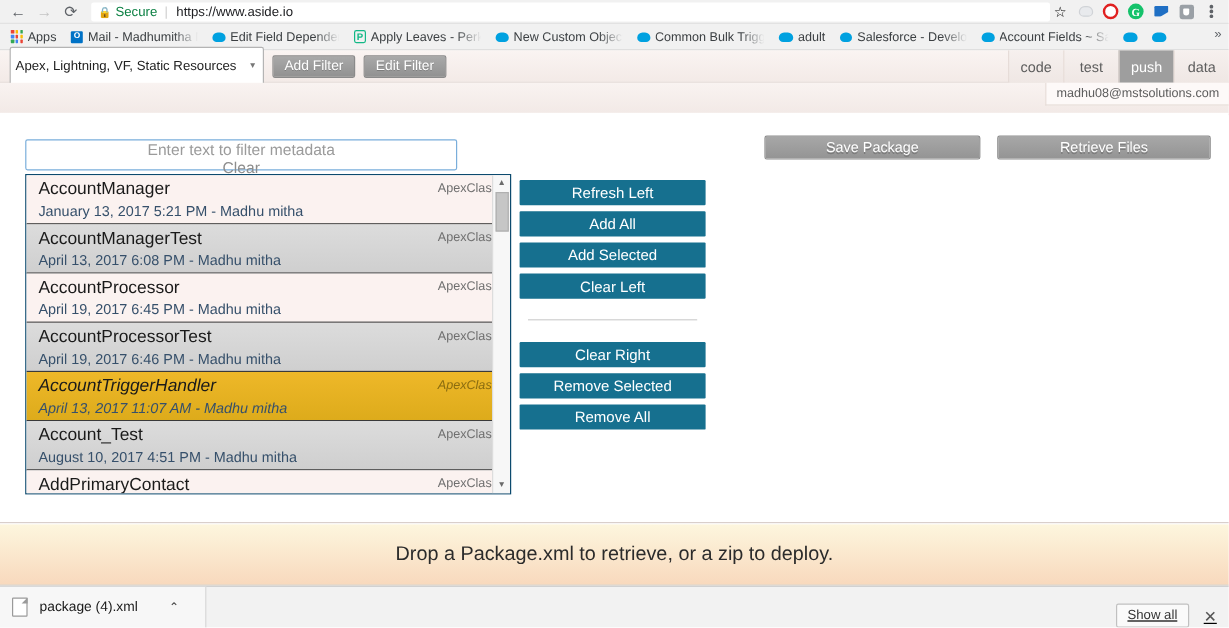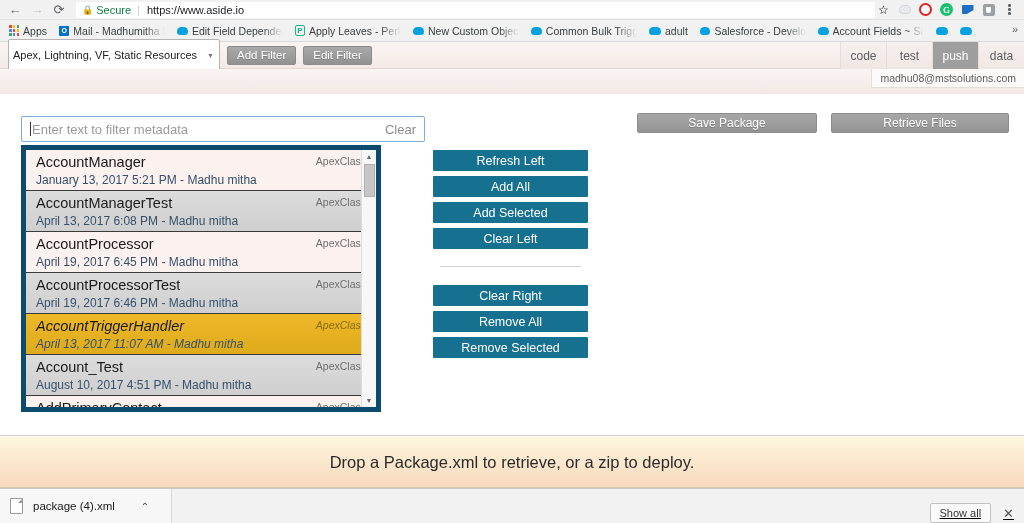--- a/index.html
+++ b/index.html
@@ -137,33 +137,34 @@
   
   .workspace {
     position: absolute; top: 94px; left: 0;
     width: 1024px; height: 342px;
     background: #ffffff;
     border-bottom: 1px solid #d9cfcb;
   }
 
   .filter-input-wrap {
     position: absolute; left: 21px; top: 22px;
-    width: 404px; height: 26px;
+    width: 360px; height: 26px;
     border: 1px solid #7aaedb; border-radius: 2px;
     background: #fff; display: flex; align-items: center;
     padding: 0 8px;
+    flex-direction: column;
   }
   .filter-input-wrap .ph { flex: 1 1 auto; font-size: 13px; color: #9b9b9b; }
   .filter-input-wrap .clear { font-size: 13px; color: #8d8d8d; }
   .caret-bar { width:1px;height:14px;background:#333;margin-right:1px; }
 
   .meta-list {
     position: absolute; left: 21px; top: 51px;
-    width: 360px; height: 267px;
-    border: 5px solid #0c4a6e;
+    width: 405px; height: 267px;
+    border: 1px solid #0c4a6e;
     background: #fff;
     overflow: hidden;
   }
   .row {
     position: relative;
     height: 41px;
     padding: 3px 10px 0 10px;
     border-bottom: 1px solid #3a3a3a;
   }
   .row.odd  { background: #fbf2f0; }
@@ -431,22 +432,22 @@
       </div>
     </div>
 
     <div class="actions">
       <div class="abtn">Refresh Left</div>
       <div class="abtn">Add All</div>
       <div class="abtn">Add Selected</div>
       <div class="abtn">Clear Left</div>
       <div class="group-sep"></div>
       <div class="abtn">Clear Right</div>
+      <div class="abtn">Remove Selected</div>
       <div class="abtn">Remove All</div>
-      <div class="abtn">Remove Selected</div>
     </div>
 
     <div class="topright">
       <div class="bigbtn save">Save Package</div>
       <div class="bigbtn retrieve">Retrieve Files</div>
     </div>
   </div>
 
   <div class="dropzone">
     <span>Drop a Package.xml to retrieve, or a zip to deploy.</span>

